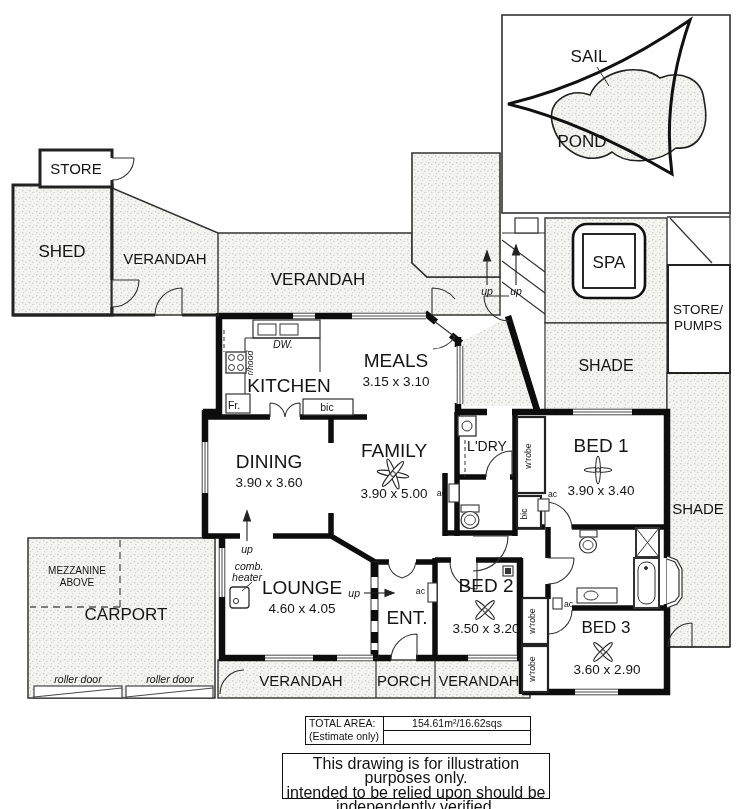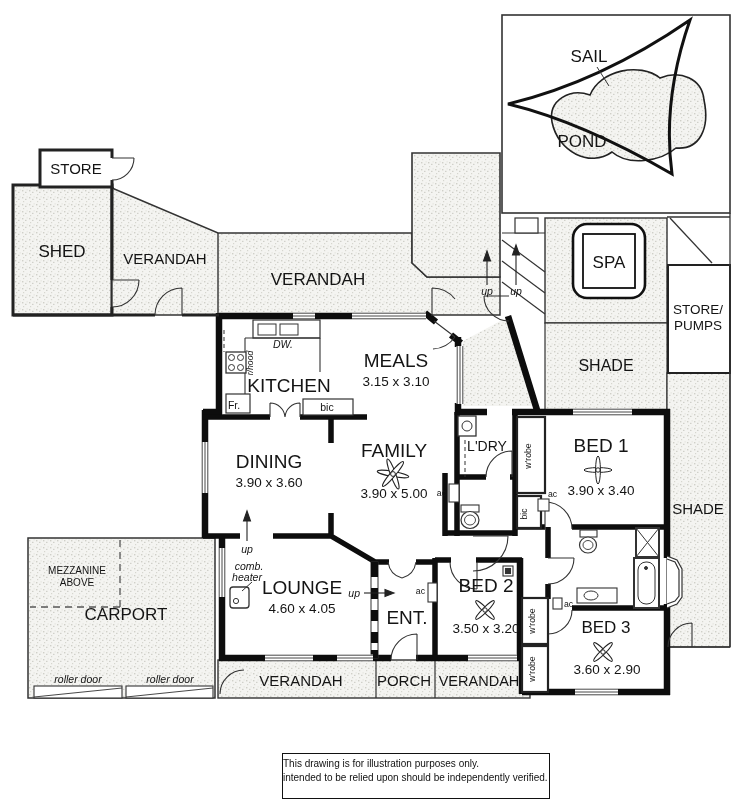--- a/index.html
+++ b/index.html
@@ -16,21 +16,21 @@
   .mid{text-anchor:middle;}
   .enda{text-anchor:end;}
   #area-table{position:absolute;left:305px;top:716px;width:224px;height:27px;
       border:1.3px solid #111;display:flex;font-size:10.5px;background:#fff;}
   #area-table .lc{width:74px;border-right:1.3px solid #111;padding-left:3px;
       line-height:12.5px;white-space:nowrap;}
   #area-table .rc{flex:1;display:flex;flex-direction:column;}
   #area-table .rc .v{height:13px;border-bottom:1.3px solid #111;text-align:center;line-height:13px;}
   #area-table .rc .e{flex:1;}
   #disclaimer{position:absolute;left:282px;top:753px;width:268px;height:46px;
-      border:1.3px solid #111;text-align:left;font-size:10px;line-height:14.4px;
+      border:1.3px solid #111;text-align:center;font-size:16px;line-height:14.4px;
       padding-top:3px;box-sizing:border-box;background:#fff;}
 </style>
 </head>
 <body>
 
 <div id="page">
 <svg width="750" height="710" viewBox="0 0 750 710">
   <defs>
     <pattern id="hatch" width="7" height="7" patternUnits="userSpaceOnUse">
       <rect width="7" height="7" fill="#f4f4f1"></rect>
@@ -326,19 +326,29 @@
     <text x="487" y="295" class="sm it mid">up</text>
     <text x="516" y="295" class="sm it mid">up</text>
     <text x="247" y="553" class="sm it mid">up</text>
     <text x="360" y="597" class="sm it enda">up</text>
     <text x="249" y="570" class="sm it mid">comb.</text>
     <text x="247" y="581" class="sm it mid">heater</text>
   </g>
 </svg>
 
   
+  <div id="area-table">
+    <div class="lc">
+      <div>TOTAL AREA:</div>
+      <div>(Estimate only)</div>
+    </div>
+    <div class="rc">
+      <div class="v">154.61m²/16.62sqs</div>
+      <div class="e"></div>
+    </div>
+  </div>
 
   
   <div id="disclaimer">
     <div>This drawing is for illustration purposes only.</div>
     <div>intended to be relied upon should be independently verified.</div>
   </div>
 </div>
 
 </body></html>

